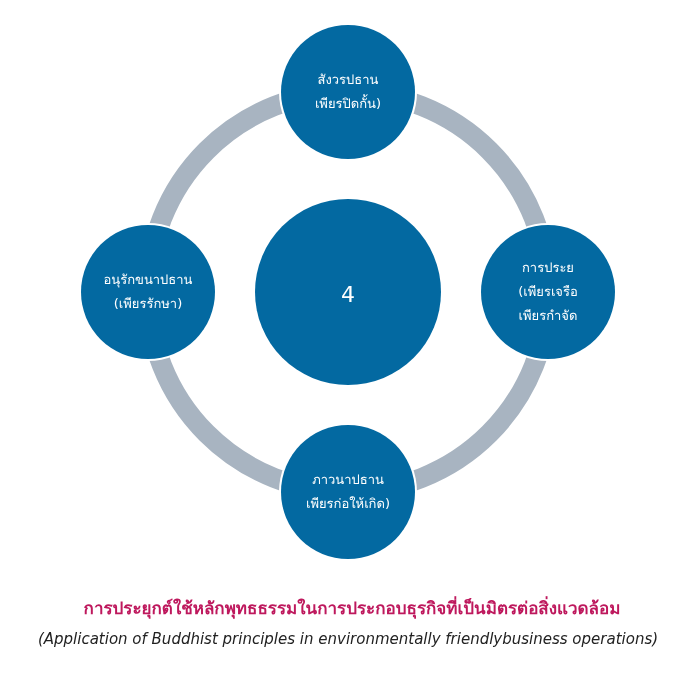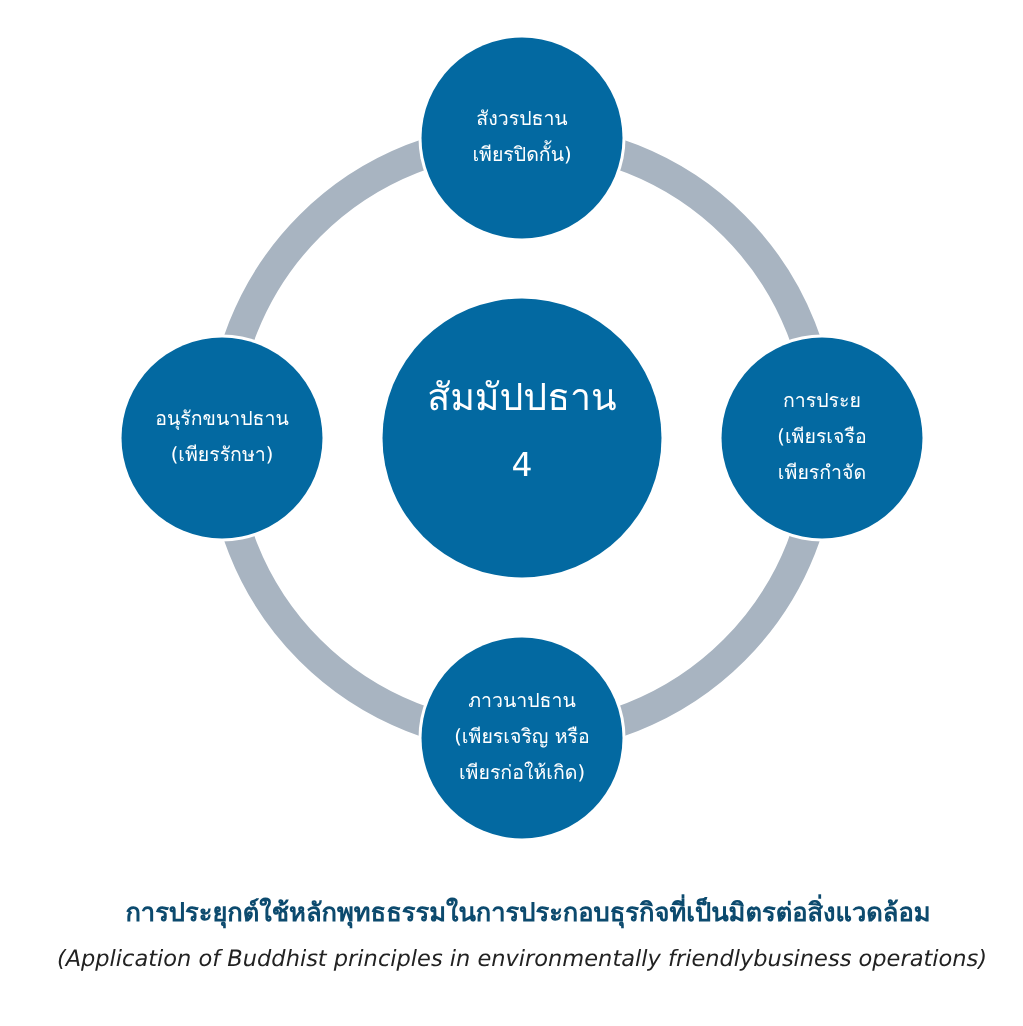--- a/index.html
+++ b/index.html
@@ -74,21 +74,21 @@
   #node-center .number {
     font-size: 22px;
     line-height: 40px;
     margin-top: 6px;
   }
   .caption {
     position: absolute;
     left: 0;
     width: 682px;
     text-align: center;
-    color: #0c4a6e;
+    color: #be185d;
     white-space: nowrap;
   }
   #caption-thai {
     top: 594px;
     font-size: 17px;
     font-weight: bold;
     padding-left: 22px;
     box-sizing: border-box;
   }
   #caption-english {
@@ -112,29 +112,27 @@
   </div>
 
   <div class="node small" id="node-right">
     <span class="line">การประย</span>
     <span class="line">(เพียรเจรือ</span>
     <span class="line">เพียรกำจัด</span>
   </div>
 
   <div class="node small" id="node-bottom">
     <span class="line">ภาวนาปธาน</span>
-    <span class="line">(เพียรเจริญ หรือ</span>
     <span class="line">เพียรก่อให้เกิด)</span>
   </div>
 
   <div class="node small" id="node-left">
     <span class="line">อนุรักขนาปธาน</span>
     <span class="line">(เพียรรักษา)</span>
   </div>
 
   <div class="node" id="node-center">
-    <span class="title">สัมมัปปธาน</span>
     <span class="number">4</span>
   </div>
 </div>
 
 <div class="caption" id="caption-thai">การประยุกต์ใช้หลักพุทธธรรมในการประกอบธุรกิจที่เป็นมิตรต่อสิ่งแวดล้อม</div>
 <div class="caption" id="caption-english">(Application of Buddhist principles in environmentally friendlybusiness operations)</div>
 
 </body></html>

